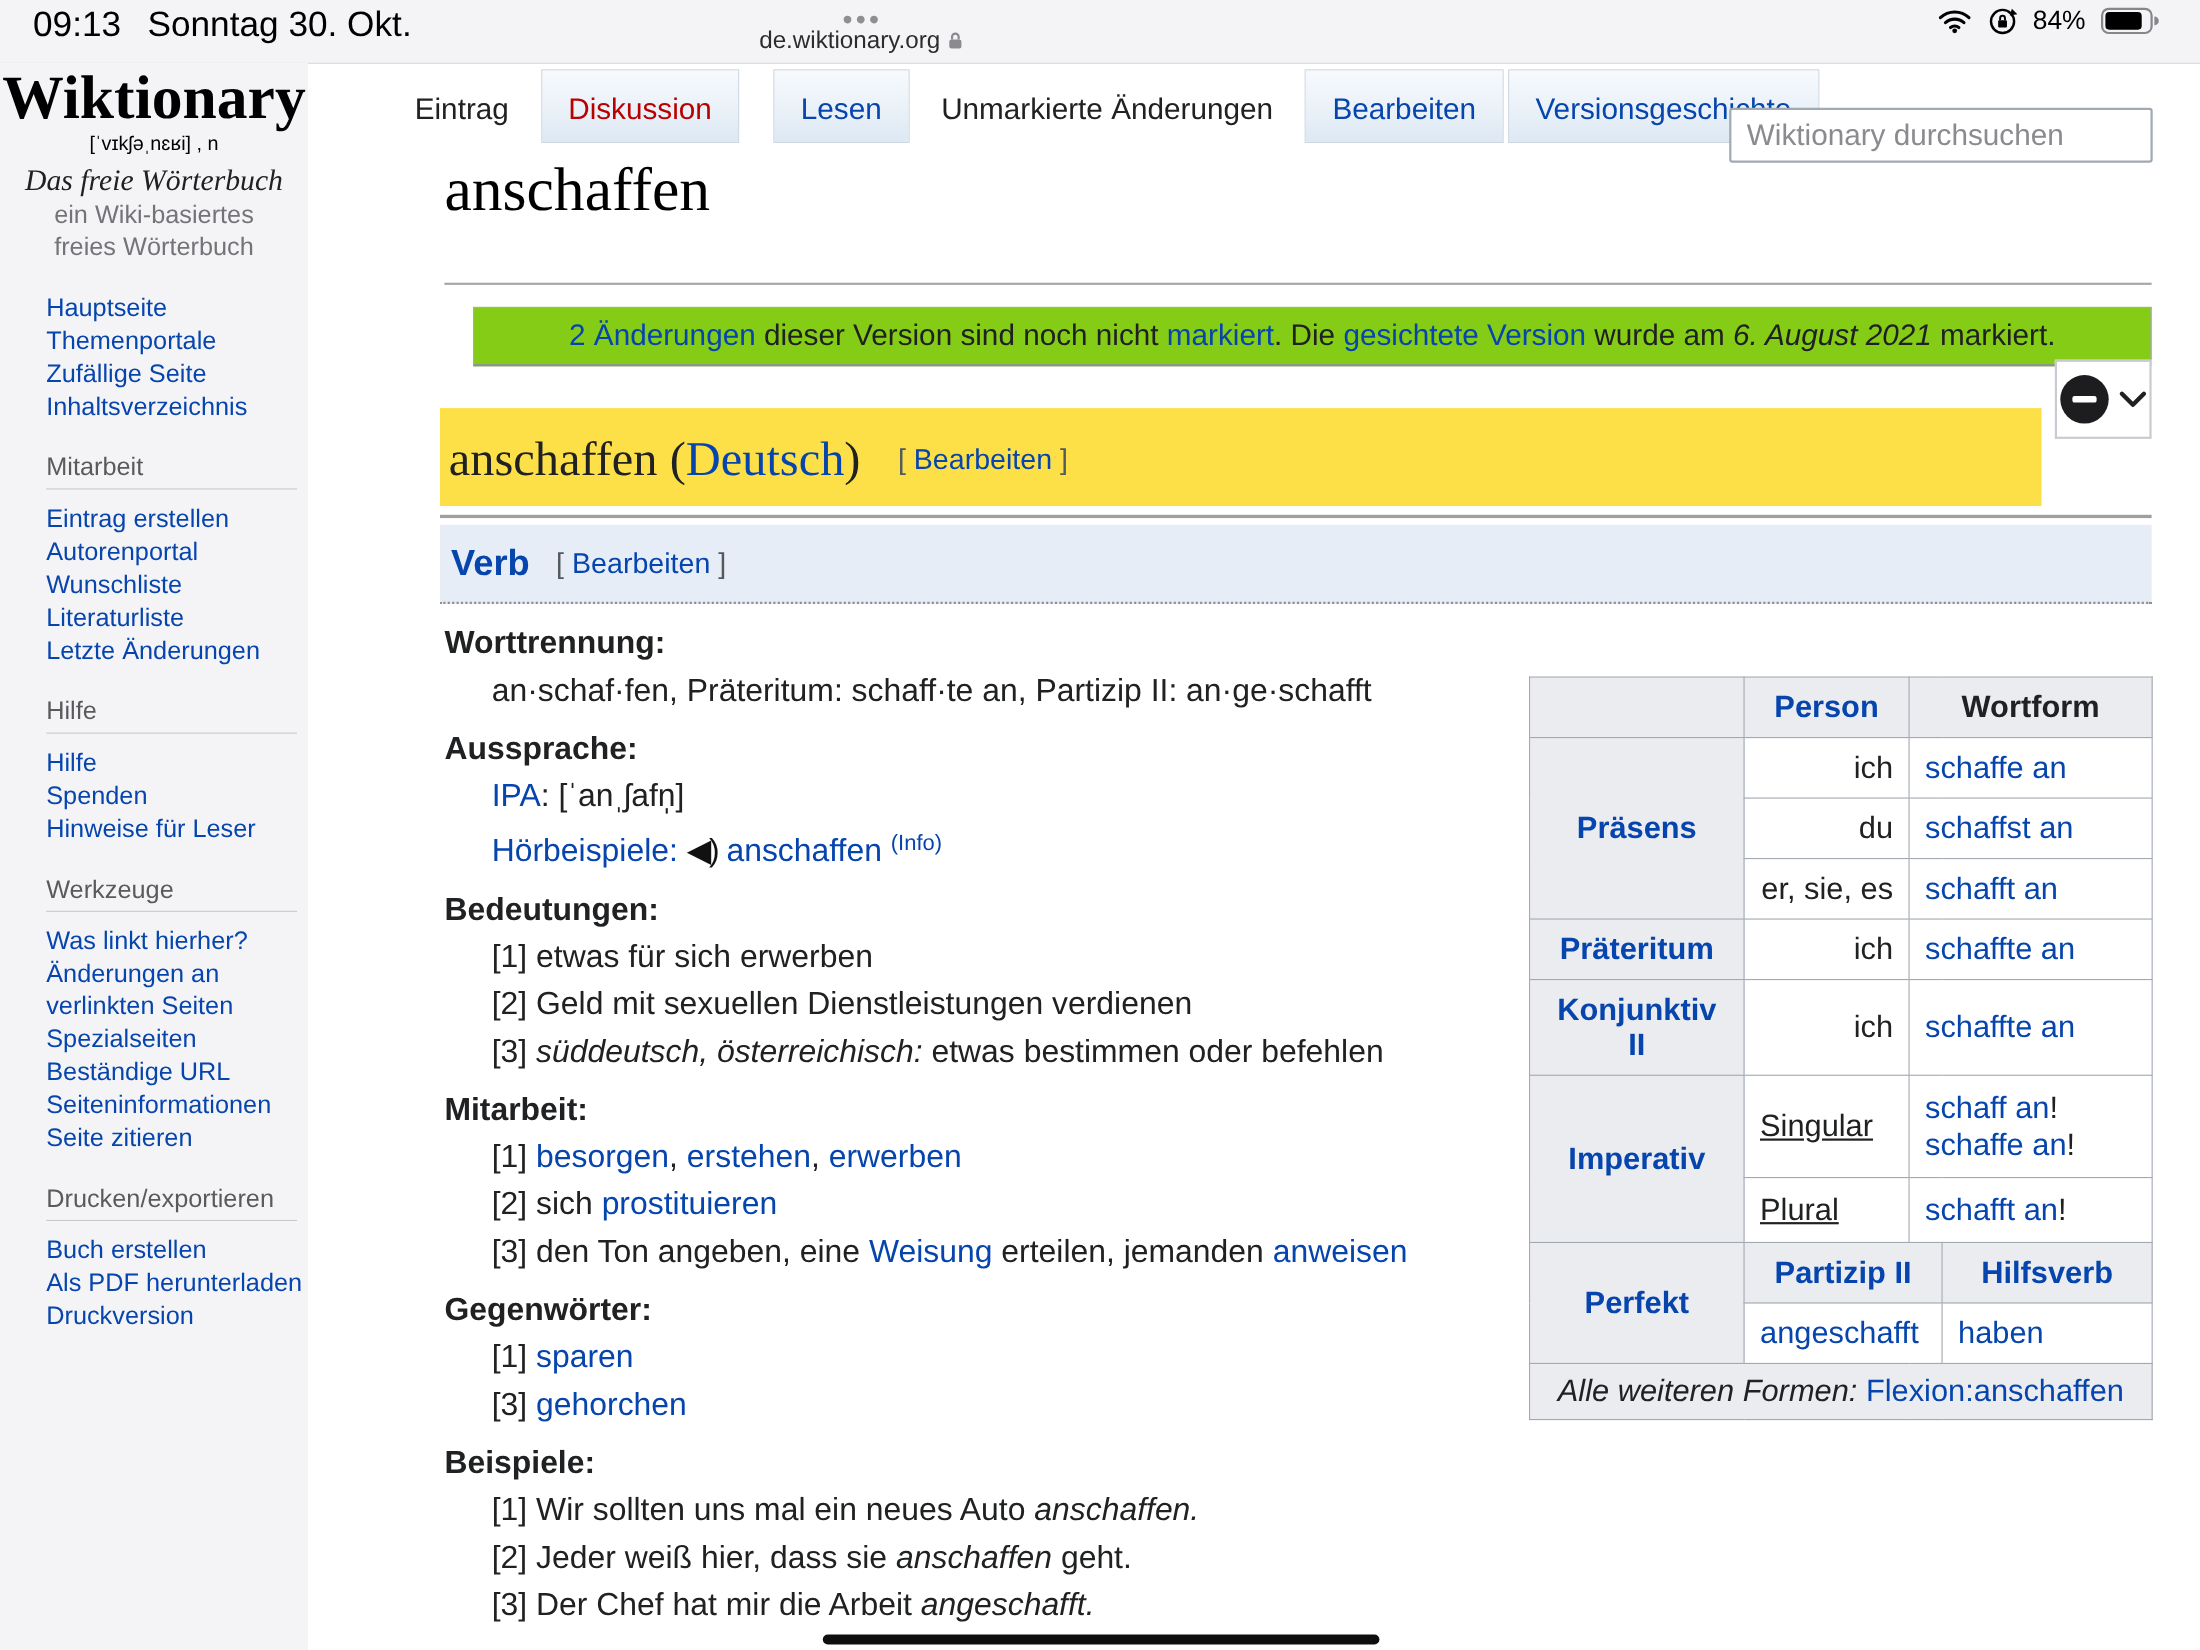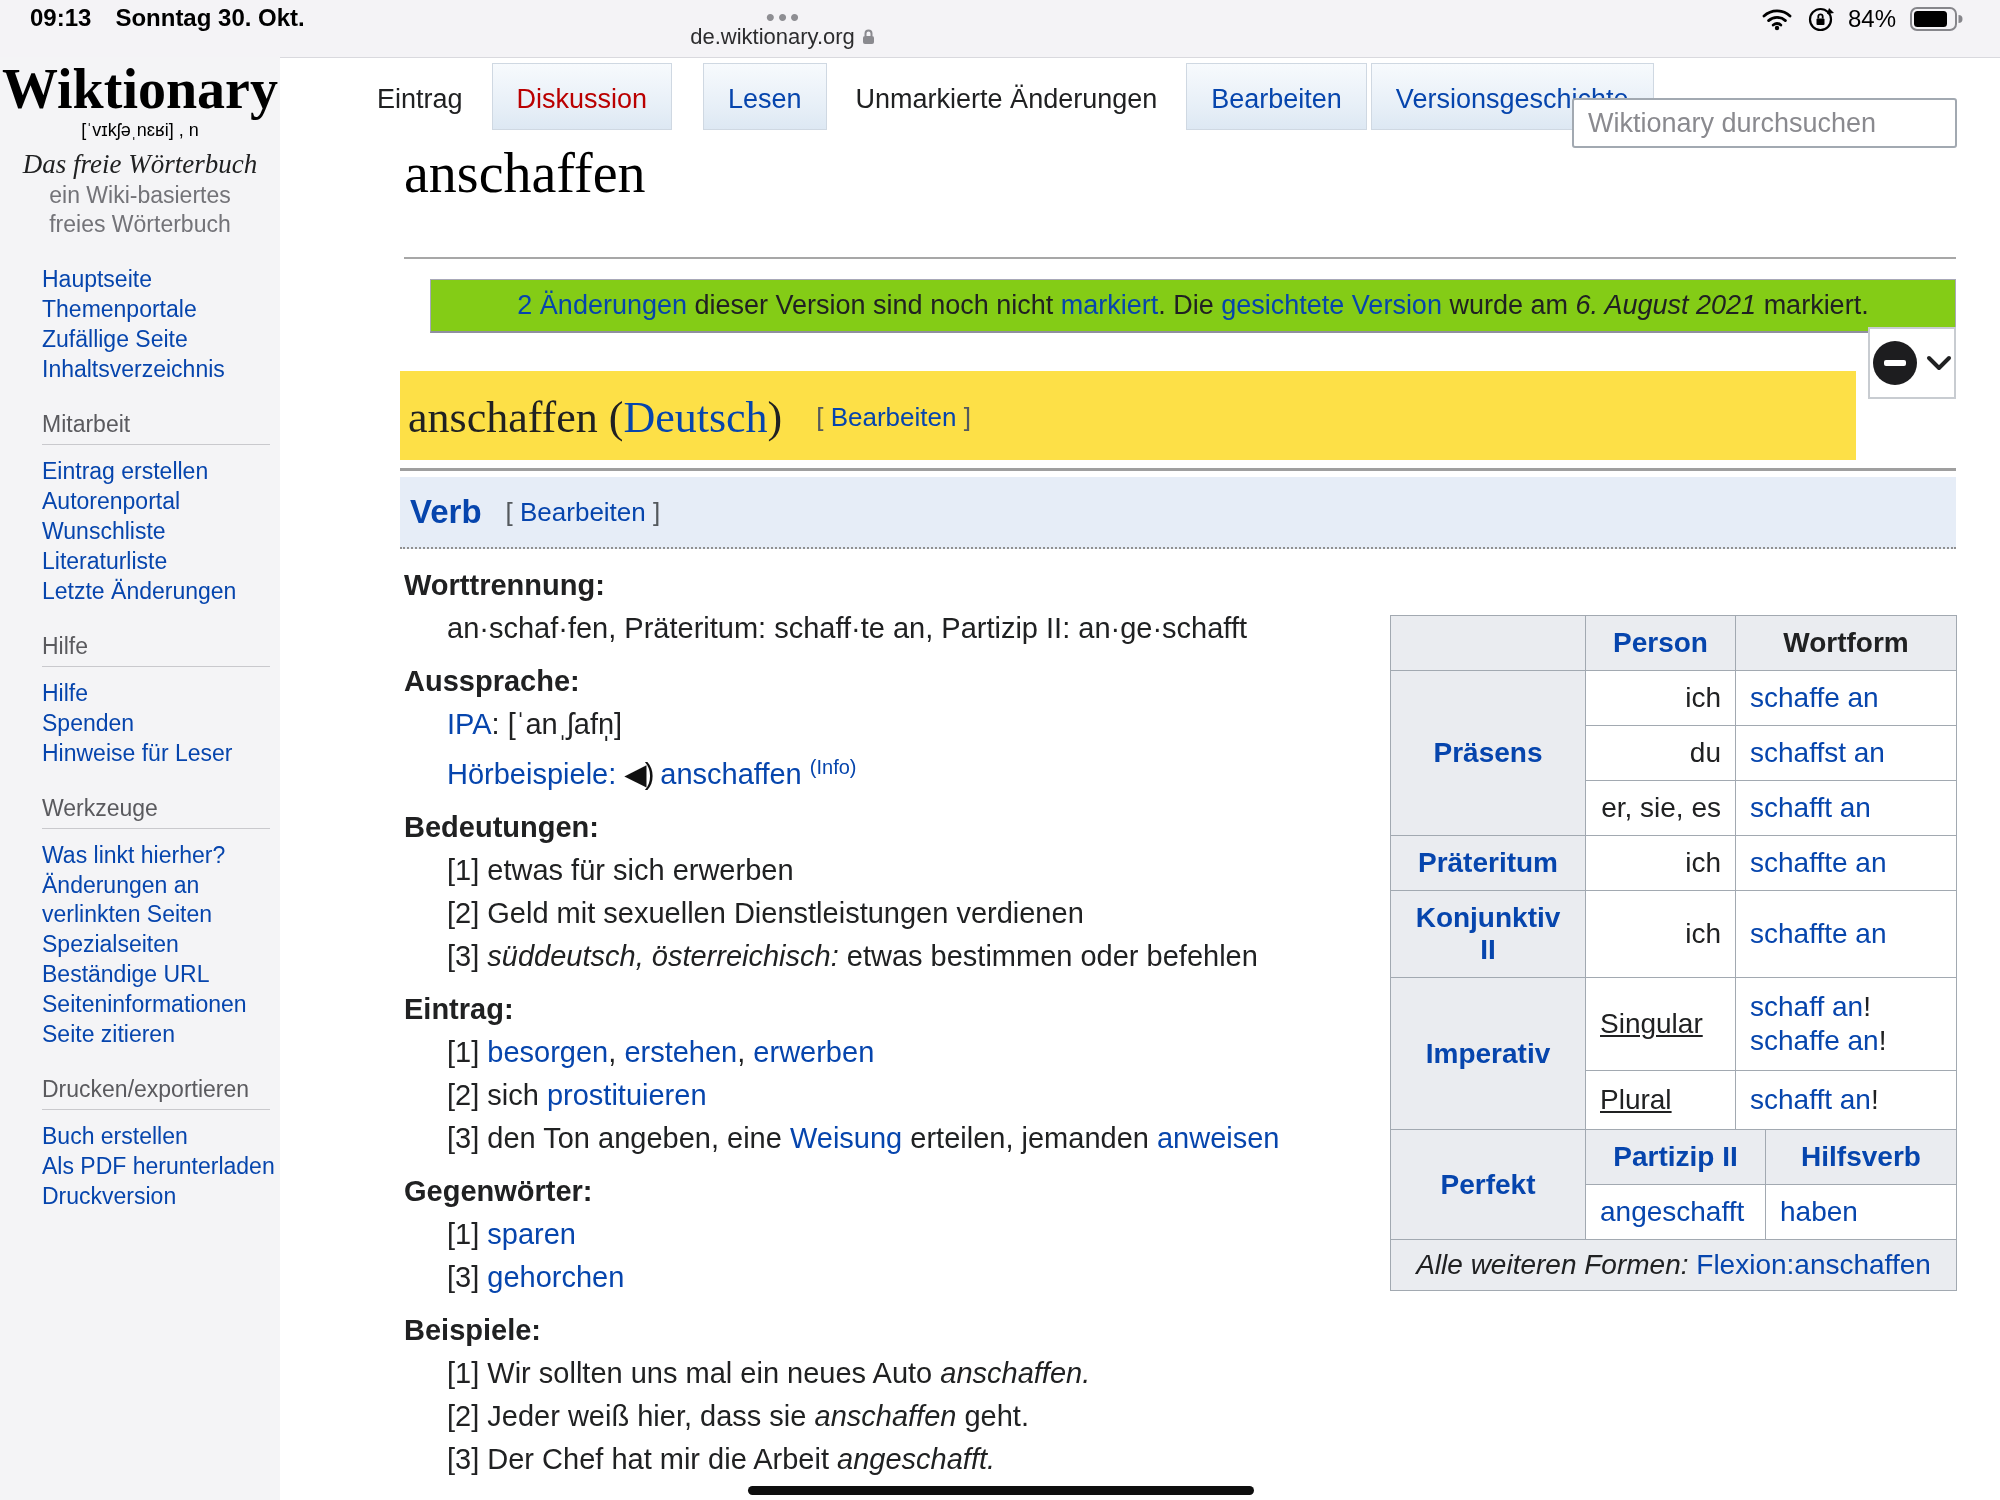--- a/index.html
+++ b/index.html
@@ -2,21 +2,21 @@
 <html><head>
 <meta charset="utf-8">
 <style>
   html,body{margin:0;padding:0;}
   body{width:2000px;height:1500px;position:relative;overflow:hidden;background:#fff;
        font-family:"Liberation Sans",sans-serif;color:#202122;}
 
   
   .chrome{position:absolute;left:0;top:0;width:2000px;height:57px;background:#f4f3f6;
           border-bottom:1px solid #d9d9de;}
-  .status-left{position:absolute;left:30px;top:4px;font-size:24px;font-weight:700;color:#000;display:flex;gap:24px;}
+  .status-left{position:absolute;left:30px;top:4px;font-size:32px;font-weight:400;color:#000;display:flex;gap:24px;}
   .menu-dots{position:absolute;left:752px;top:2px;width:64px;text-align:center;font-size:26px;color:#8e8e93;letter-spacing:3px;}
   .addr{position:absolute;left:583px;top:24px;width:400px;text-align:center;font-size:22px;color:#2c2c2e;}
   .addr svg{vertical-align:-2px;margin-left:6px;}
   .status-right{position:absolute;right:36px;top:5px;display:flex;align-items:center;gap:14px;}
   .batt-pct{font-size:24px;color:#000;}
 
   
   .sidebar{position:absolute;left:0;top:57px;width:280px;height:1443px;background:#f4f4f6;}
   .logo{padding-top:8px;text-align:center;}
   .logo-title{font-family:"Liberation Serif",serif;font-weight:bold;font-size:56px;color:#000;line-height:48px;}
@@ -220,21 +220,21 @@
       <div class="dline"><span class="seg-link">IPA</span><span class="seg-plain">: [ˈanˌʃafn̩]</span></div>
       <div class="dline"><span class="seg-link">Hörbeispiele:</span><span class="seg-plain"> </span><span class="seg-speaker-icon">◀)</span><span class="seg-plain"> </span><span class="seg-link">anschaffen</span><span class="seg-plain"> </span><span class="seg-sup-link">(Info)</span></div>
     </div>
     <div class="dblock">
       <div class="dhead">Bedeutungen:</div>
       <div class="dline"><span class="seg-plain">[1] etwas für sich erwerben</span></div>
       <div class="dline"><span class="seg-plain">[2] Geld mit sexuellen Dienstleistungen verdienen</span></div>
       <div class="dline"><span class="seg-plain">[3] </span><span class="seg-italic">süddeutsch, österreichisch:</span><span class="seg-plain"> etwas bestimmen oder befehlen</span></div>
     </div>
     <div class="dblock">
-      <div class="dhead">Eintrag:</div>
+      <div class="dhead">Mitarbeit:</div>
       <div class="dline"><span class="seg-plain">[1] </span><span class="seg-link">besorgen</span><span class="seg-plain">, </span><span class="seg-link">erstehen</span><span class="seg-plain">, </span><span class="seg-link">erwerben</span></div>
       <div class="dline"><span class="seg-plain">[2] sich </span><span class="seg-link">prostituieren</span></div>
       <div class="dline"><span class="seg-plain">[3] den Ton angeben, eine </span><span class="seg-link">Weisung</span><span class="seg-plain"> erteilen, jemanden </span><span class="seg-link">anweisen</span></div>
     </div>
     <div class="dblock">
       <div class="dhead">Gegenwörter:</div>
       <div class="dline"><span class="seg-plain">[1] </span><span class="seg-link">sparen</span></div>
       <div class="dline"><span class="seg-plain">[3] </span><span class="seg-link">gehorchen</span></div>
     </div>
     <div class="dblock">

